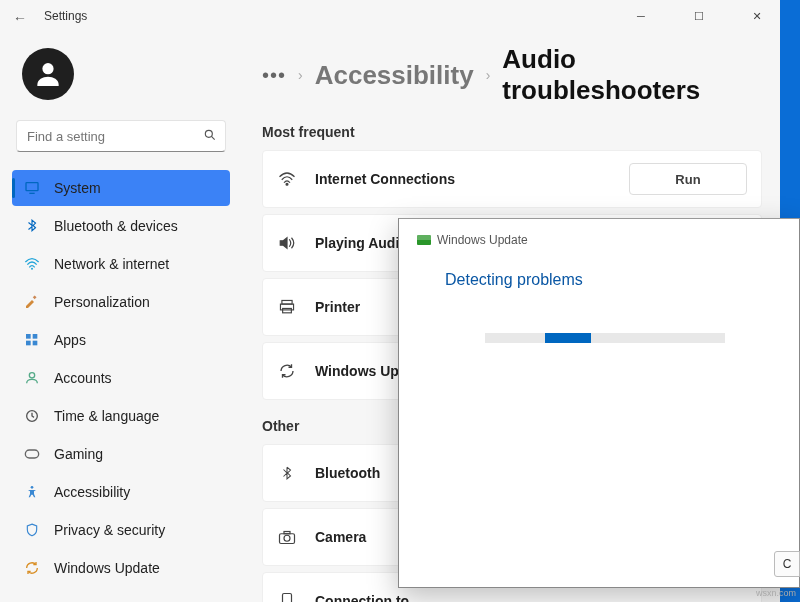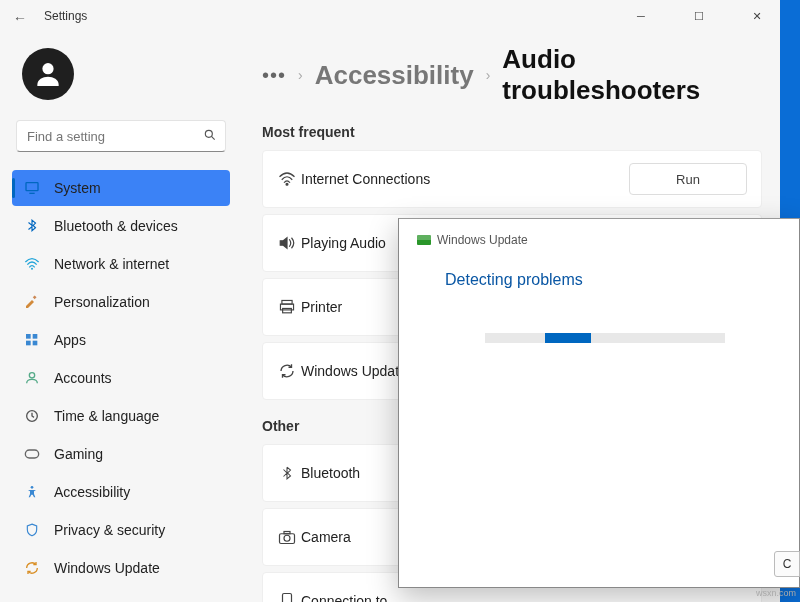--- a/index.html
+++ b/index.html
@@ -23,21 +23,21 @@
     .nav-item.selected::before { content:""; position:absolute; left:0; top:8px; bottom:8px; width:3px; background:#0067c0; border-radius:2px; }
     .nav-item .nicon { width:16px; height:16px; display:flex; align-items:center; justify-content:center; }
     .main { flex:1; padding: 0 0 0 24px; overflow:hidden; display:flex; flex-direction:column; }
     .breadcrumb { display:flex; align-items:center; gap:12px; padding-top:12px; color:#666; }
     .breadcrumb .dots { font-size:20px; color:#666; letter-spacing:1px; }
     .breadcrumb .chev { color:#aaa; font-size:14px; }
     .breadcrumb .link { font-size:26px; font-weight:600; color:#777; }
     .breadcrumb .current { font-size:26px; font-weight:600; color:#111; }
     .section-label { font-size:14px; font-weight:600; color:#333; margin:18px 0 10px 0; }
     .items { display:flex; flex-direction:column; gap:6px; padding-right:18px; }
-    .card { background:#fff; border:1px solid #eee; border-radius:4px; height:58px; display:flex; align-items:center; padding:0 14px; gap:4px; }
+    .card { background:#fff; border:1px solid #eee; border-radius:4px; height:58px; display:flex; align-items:center; padding:0 14px; gap:18px;font-weight:bold; }
     .card .cicon { width:20px; height:20px; color:#444; display:flex; align-items:center; justify-content:center; }
     .card .clabel { flex:1; font-size:14px; color:#222; }
     .run-btn { min-width:118px; height:32px; background:#fff; border:1px solid #ddd; border-radius:4px; font-size:13px; color:#404040; display:flex; align-items:center; justify-content:center; }
     .wsxn { position:absolute; right:4px; bottom:4px; font-size:9px; color:#aaa; }
     
     .desktop { position:absolute; right:0; top:0; width:20px; height:602px; background:#0a6dd6; }
     
     .dialog { position:absolute; left:398px; top:218px; width:402px; height:370px; background:#fff; border:1px solid #888; border-top:1px solid #999; box-shadow:0 10px 28px rgba(0,0,0,.25); display:flex; flex-direction:column; padding:10px 16px 14px 16px; }
     .dialog .dtitle { display:flex; align-items:center; gap:6px; font-size:12px; color:#555; padding:4px 0 18px 2px; }
     .dialog .dtitle .flag { width:14px; height:10px; background:linear-gradient(#5fb05f 50%, #2a962a 50%); border-radius:1px; }

